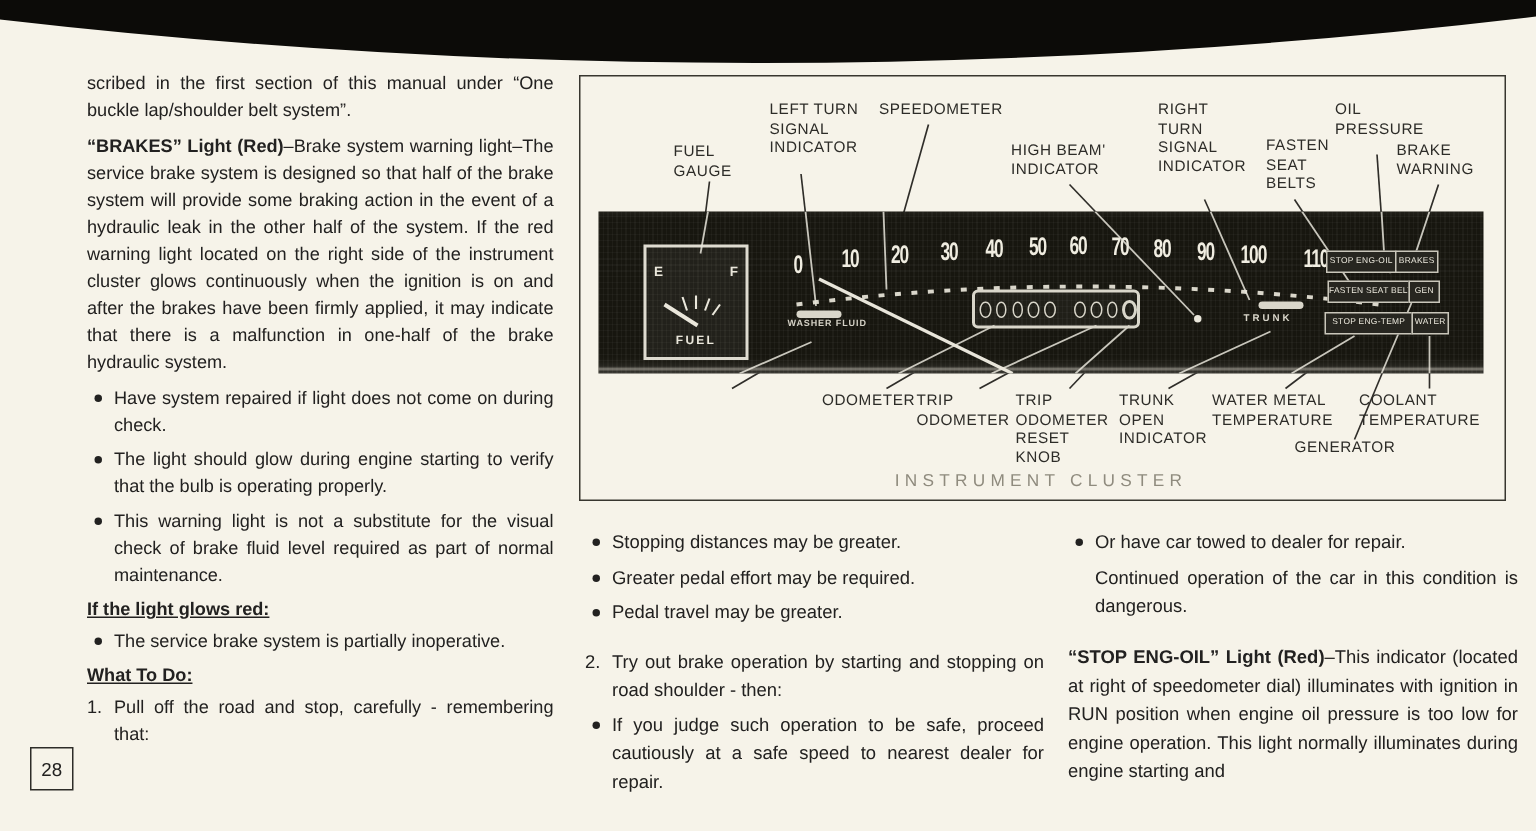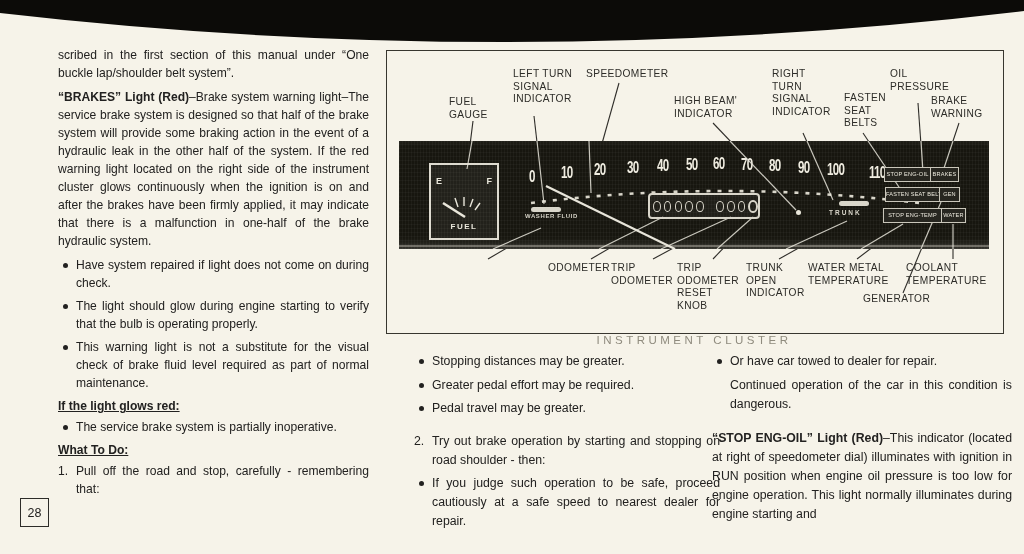--- a/index.html
+++ b/index.html
@@ -16,21 +16,21 @@
   .b{position:relative;padding-left:18px;margin:0 0 5px 0;}
   .b::before{content:"";position:absolute;left:5px;top:6.5px;width:5px;height:5px;border-radius:50%;background:#222120;}
   .hd{font-weight:bold;margin:2px 0 3px 0;text-decoration:underline;}
   .step{display:flex;margin:0 0 4px 0;}
   .step .num{flex:none;width:18px;}
   b{font-weight:bold;}
   
   .diagram{position:absolute;left:386px;top:50px;width:616px;height:282px;border:1.5px solid #38362f;}
   .leads{position:absolute;left:0;top:0;width:616px;height:282px;}
   .dlabel{position:absolute;font-size:10.2px;line-height:12.6px;letter-spacing:.4px;white-space:pre-line;color:#2d2c28;}
-  .caption{position:absolute;left:386px;top:334px;width:616px;text-align:center;
+  .caption{position:absolute;left:386px;top:315px;width:616px;text-align:center;
     font-size:11.5px;letter-spacing:3.5px;color:#8f8b7e;}
   
   .photo{
     position:absolute;left:12px;top:90px;width:590px;height:108px;
     background:#17160f;
     background-image:
       repeating-linear-gradient(90deg, rgba(255,255,255,.035) 0 1px, transparent 1px 3px),
       repeating-linear-gradient(0deg, rgba(255,255,255,.03) 0 1px, transparent 1px 4px);
     box-shadow:inset 0 -10px 8px -5px rgba(255,255,255,.14), inset 0 4px 6px -3px rgba(255,255,255,.08);
   }
@@ -46,21 +46,21 @@
   .odo{position:absolute;left:249px;top:52px;width:108px;height:22px;border:2px solid #d9d6ca;border-radius:4px;
     display:flex;align-items:center;background:rgba(255,255,255,.04);}
   .odo i{display:block;width:9px;height:9px;border:1.4px solid #d9d6ca;border-radius:50%;margin-left:3.2px;}
   .odo .gap{width:10px;border:none;height:1px;}
   .odo .knob{border-width:2.6px;}
   .hbdot{position:absolute;left:397px;top:69px;width:5px;height:5px;border-radius:50%;background:#eae7db;}
   .trunk{position:absolute;left:430px;top:68px;font-size:6.5px;font-weight:bold;letter-spacing:2px;color:#d9d6ca;}
   .wl{position:absolute;height:13px;border:1px solid #c9c6ba;background:#272620;color:#ece9dd;
     font-size:5.6px;line-height:12px;text-align:center;letter-spacing:.2px;white-space:nowrap;overflow:hidden;}
   
-  .col-mid{position:absolute;left:390px;top:352px;width:306px;font-size:12.3px;line-height:19px;text-align:justify;margin-left:24px;}
+  .col-mid{position:absolute;left:390px;top:352px;width:306px;font-size:12.3px;line-height:19px;text-align:justify;}
   .col-right{position:absolute;left:712px;top:352px;width:300px;font-size:12.3px;line-height:19px;text-align:justify;}
   .col-mid .b,.col-right .b{margin-bottom:4.5px;}
   .col-mid .b::before,.col-right .b::before{top:7px;}
   .col-mid .step{margin-top:14px;}
   .ind{padding-left:18px;margin:0 0 5px 0;}
   .col-right p.main{margin:15px 0 0 0;}
   
   .pagenum{position:absolute;left:20px;top:498px;width:27px;height:27px;border:1.6px solid #2d2c28;
     display:flex;align-items:center;justify-content:center;font-size:12.5px;}
 </style>

